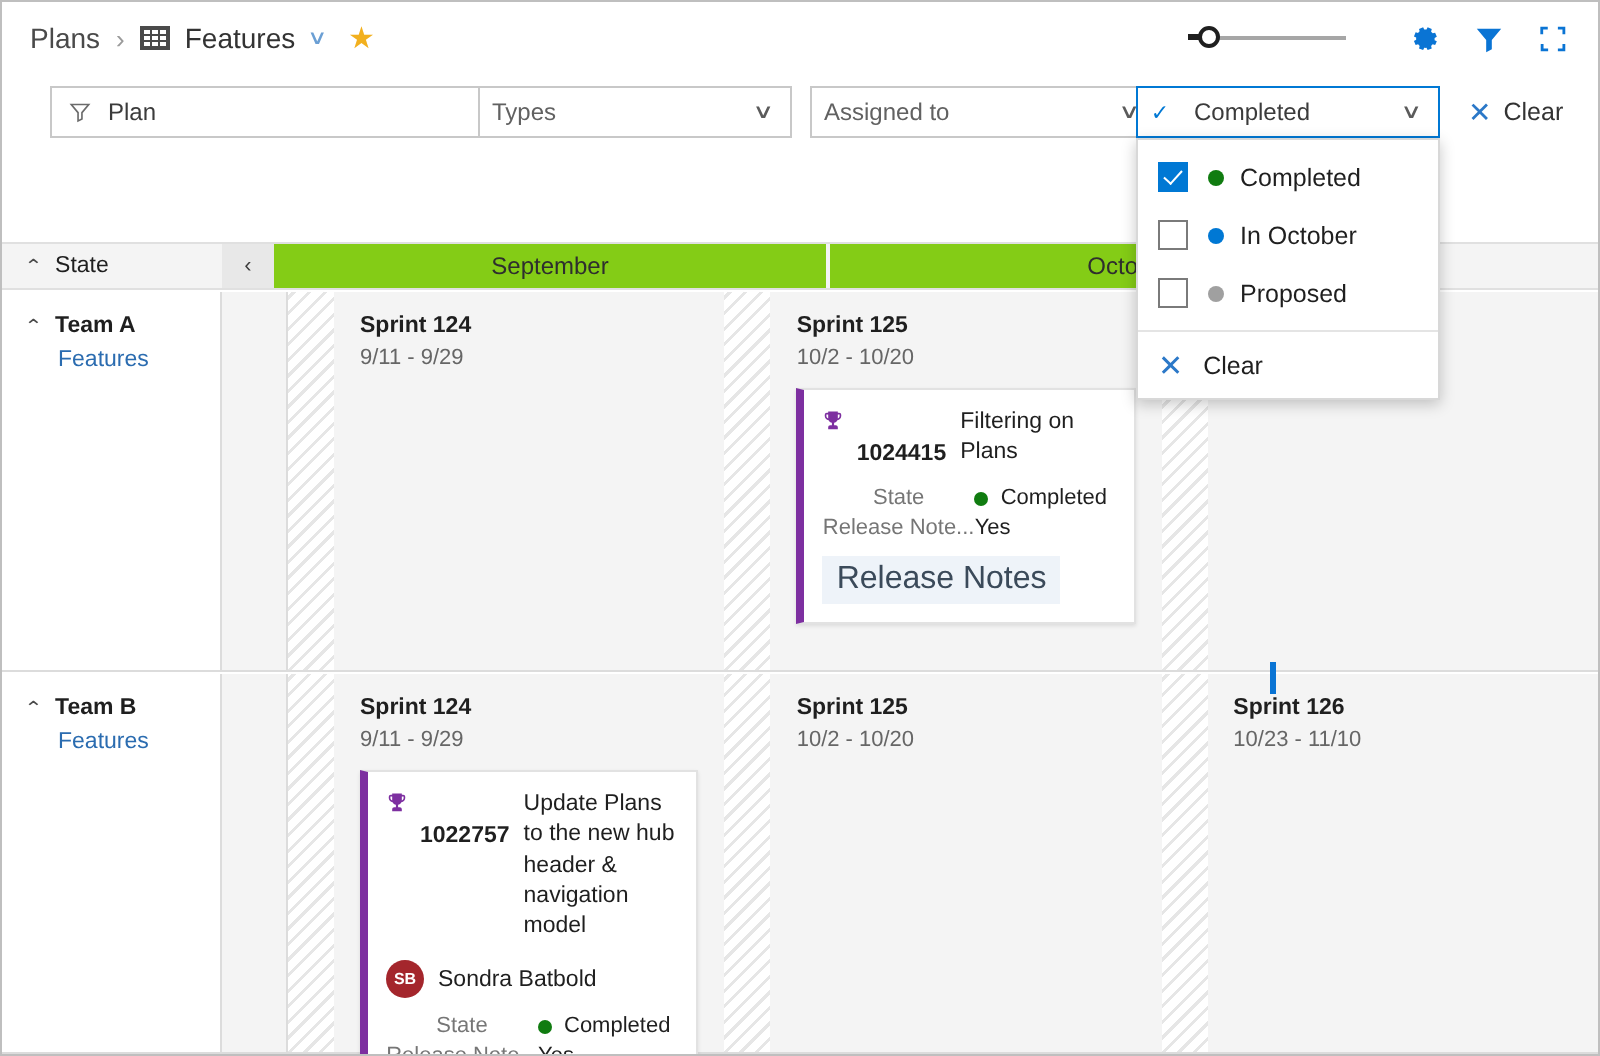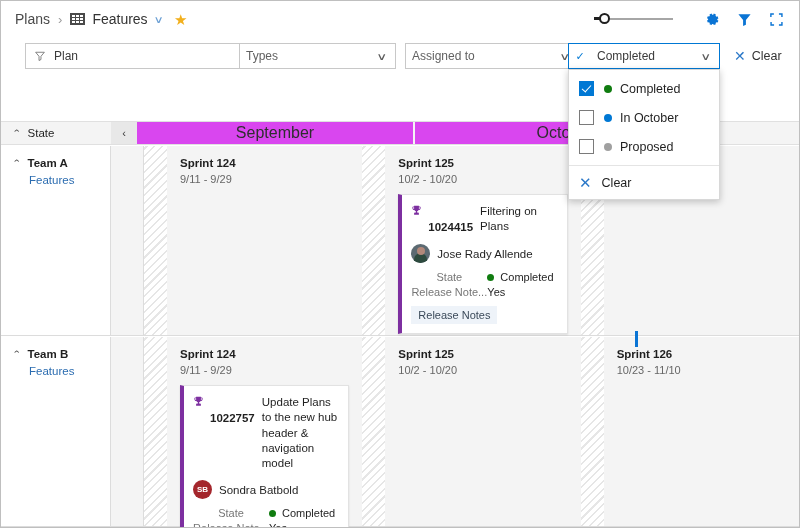--- a/index.html
+++ b/index.html
@@ -303,26 +303,26 @@
     color: #3c3c3c;
     font-size: 11px;
     box-sizing: border-box;
   }
   .months {
     flex: 1;
     display: flex;
     position: relative;
   }
   .month {
-    background: #d946ef;
+    background: #84cc16;
     height: 22px;
     display: flex;
     align-items: center;
     justify-content: center;
-    font-size: 16px;
+    font-size: 12px;
     color: #2e2e2e;
     margin-right: 2px;
     box-sizing: border-box;
   }
 
   
   .row {
     position: absolute;
     left: 0;
     width: 798px;
@@ -509,21 +509,21 @@
   .fld-value .dot { width: 7px; height: 7px; margin-right: 6px; }
   .tags {
     margin-top: 8px;
     display: flex;
     align-items: center;
     gap: 6px;
   }
   .tag {
     background: #eef3f9;
     color: #3b4a5a;
-    font-size: 11px;
+    font-size: 16px;
     padding: 3px 7px;
     white-space: nowrap;
   }
 </style>
 </head>
 <body>
 
 <div id="app">
 
   <div class="breadcrumb">
@@ -653,24 +653,20 @@
 
         <div class="card">
           <div class="card-title">
             <span class="trophy">
               <svg width="11" height="11" viewBox="0 0 16 16">
                   <path fill="#7d2fa0" d="M12.5 2h-1V1H4.5v1h-1A1.5 1.5 0 002 3.5v.8c0 1.6 1.2 2.9 2.8 3.1.5 1 1.4 1.7 2.4 1.9V11H6c-.8 0-1.5.7-1.5 1.5V14h7v-1.5c0-.8-.7-1.5-1.5-1.5H8.8V9.3c1-.2 1.9-.9 2.4-1.9C12.8 7.2 14 5.9 14 4.3v-.8A1.5 1.5 0 0012.5 2zM3.2 4.3v-.8c0-.2.1-.3.3-.3h1v2.9c-.8-.3-1.3-1-1.3-1.8zm9.6 0c0 .8-.5 1.5-1.3 1.8V3.2h1c.2 0 .3.1.3.3v.8z"></path>
                 </svg>
             </span>
             <span class="card-id">1024415</span>
             <span>Filtering on Plans</span>
-          </div>
-          <div class="card-person">
-            <span class="avatar photo"></span>
-            <span class="person-name">Jose Rady Allende</span>
           </div>
           <div class="card-fields">
             <div class="fld-row">
               <span class="fld-label">State</span>
               <span class="fld-value">
                 <span class="dot" style="background:#107c10"></span>
                 <span>Completed</span>
               </span>
             </div>
             <div class="fld-row">

